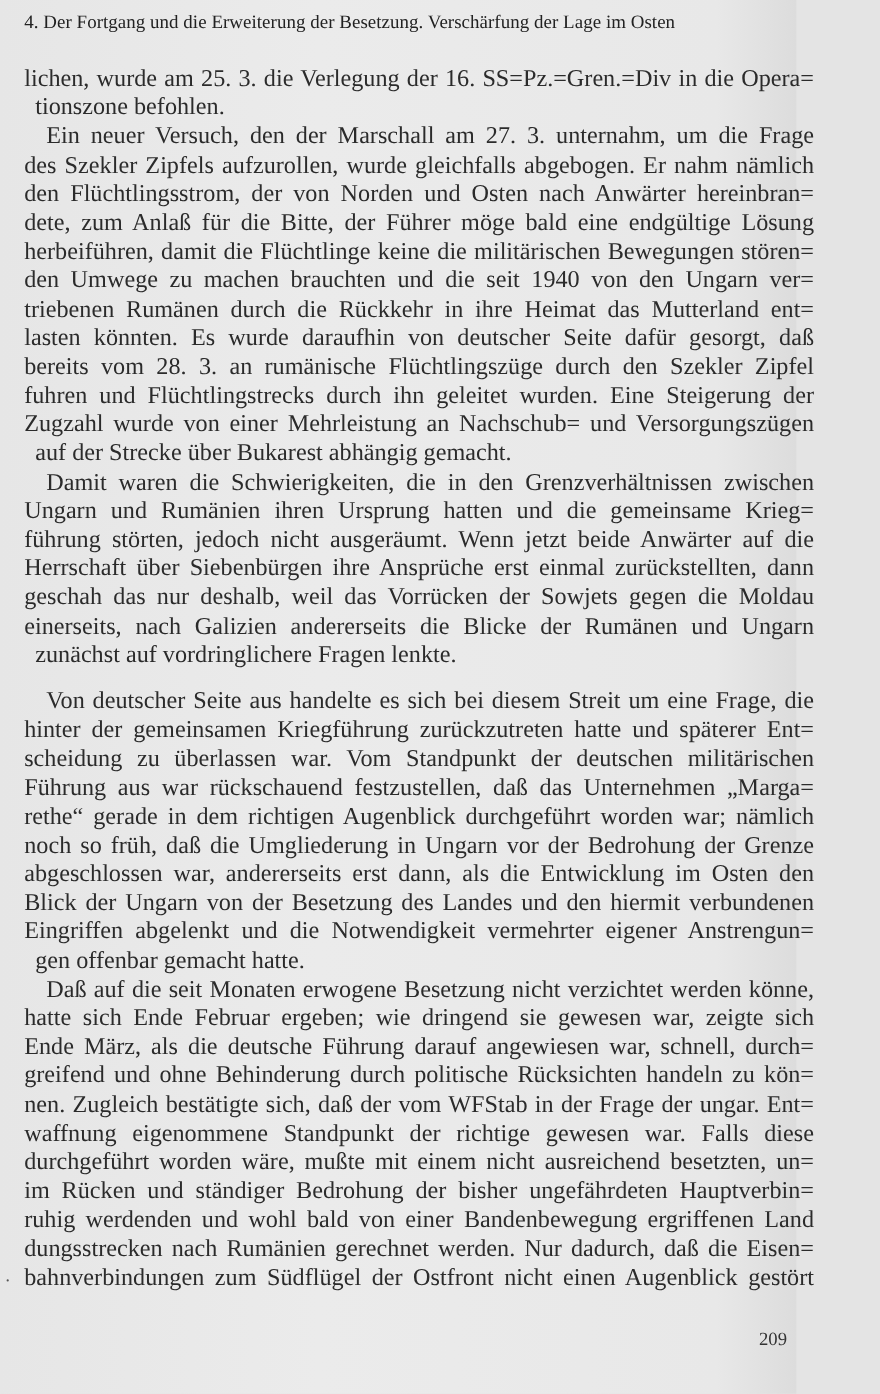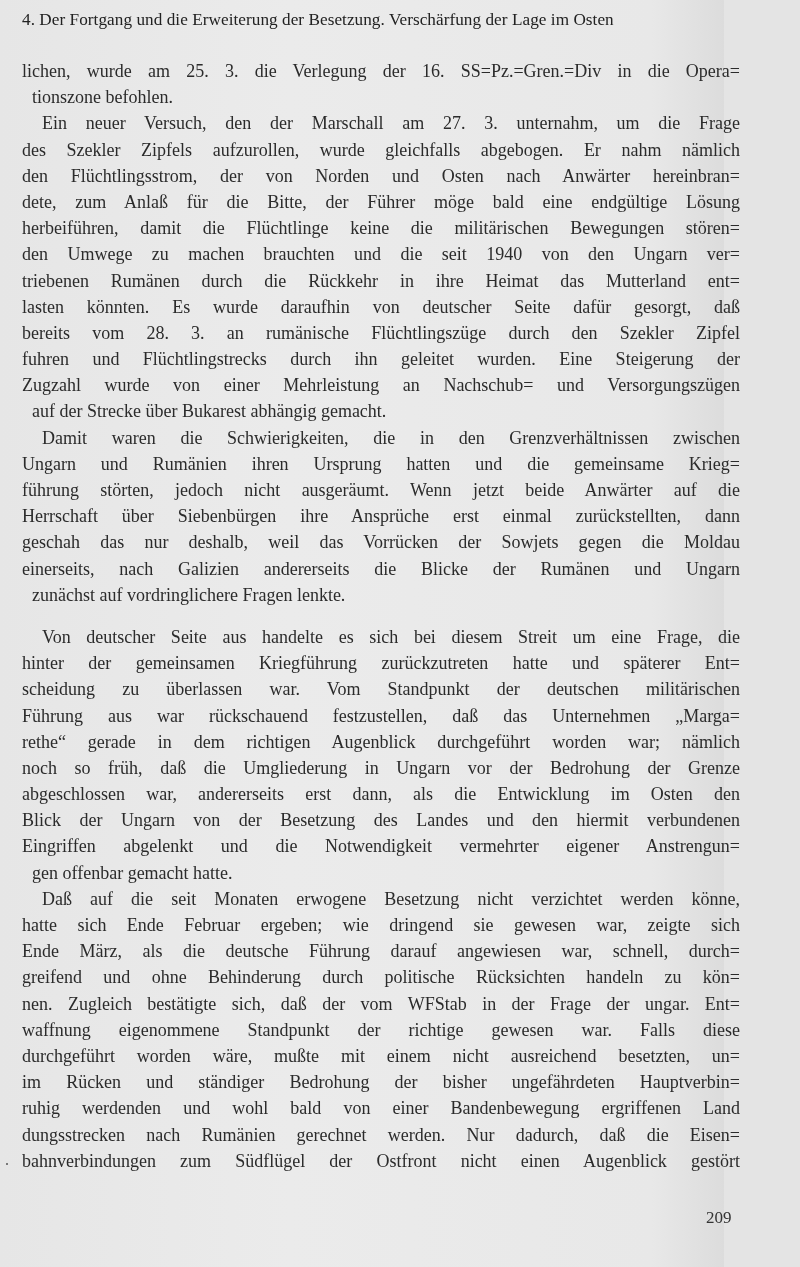--- a/index.html
+++ b/index.html
@@ -31,21 +31,21 @@
     letter-spacing: 0.05px;
     color: #222;
     white-space: nowrap;
   }
   .body-text {
     position: absolute;
     left: 22px;
     top: 58px;
     width: 718px;
     font-family: "Liberation Serif", serif;
-    font-size: 18px;
+    font-size: 22px;
     line-height: 26.2px;
     color: #2b2b2b;
   }
   .line {
     display: block;
     height: 26.2px;
     white-space: nowrap;
     text-align: justify;
     text-align-last: justify;
   }
@@ -54,21 +54,21 @@
     margin-left: 10px;
   }
   .line.indent {
     padding-left: 20px;
   }
   .gap {
     height: 16px;
   }
   .page-number {
     position: absolute;
-    left: 706px;
+    left: 690px;
     top: 1208px;
     font-family: "Liberation Serif", serif;
     font-size: 17px;
     color: #333;
   }
   .speck {
     position: absolute;
     left: 6px;
     top: 1163px;
     width: 2px;

